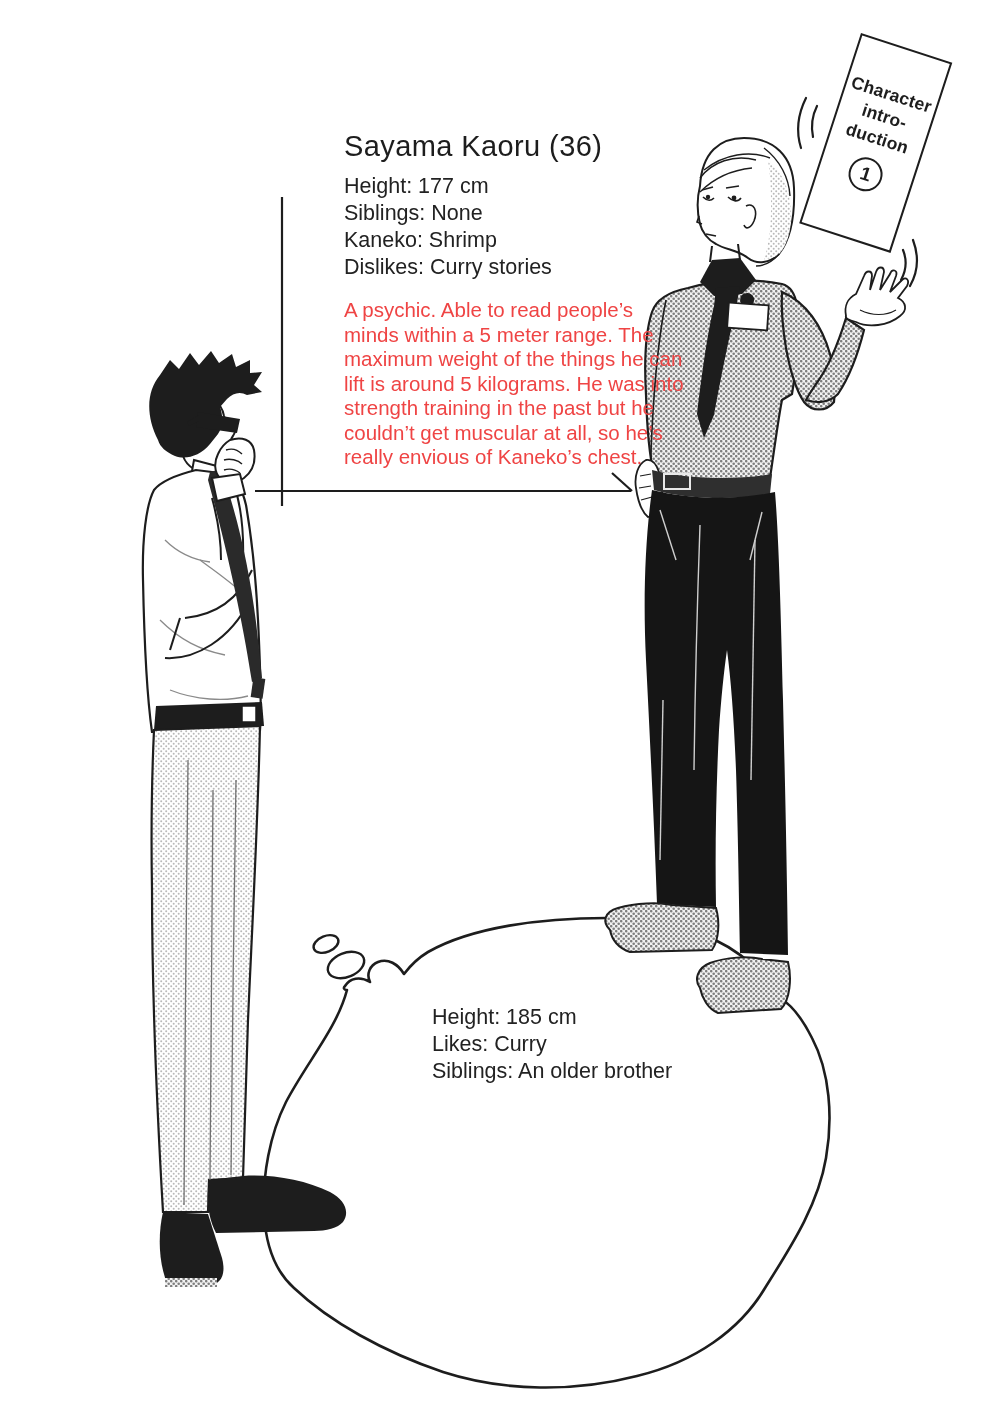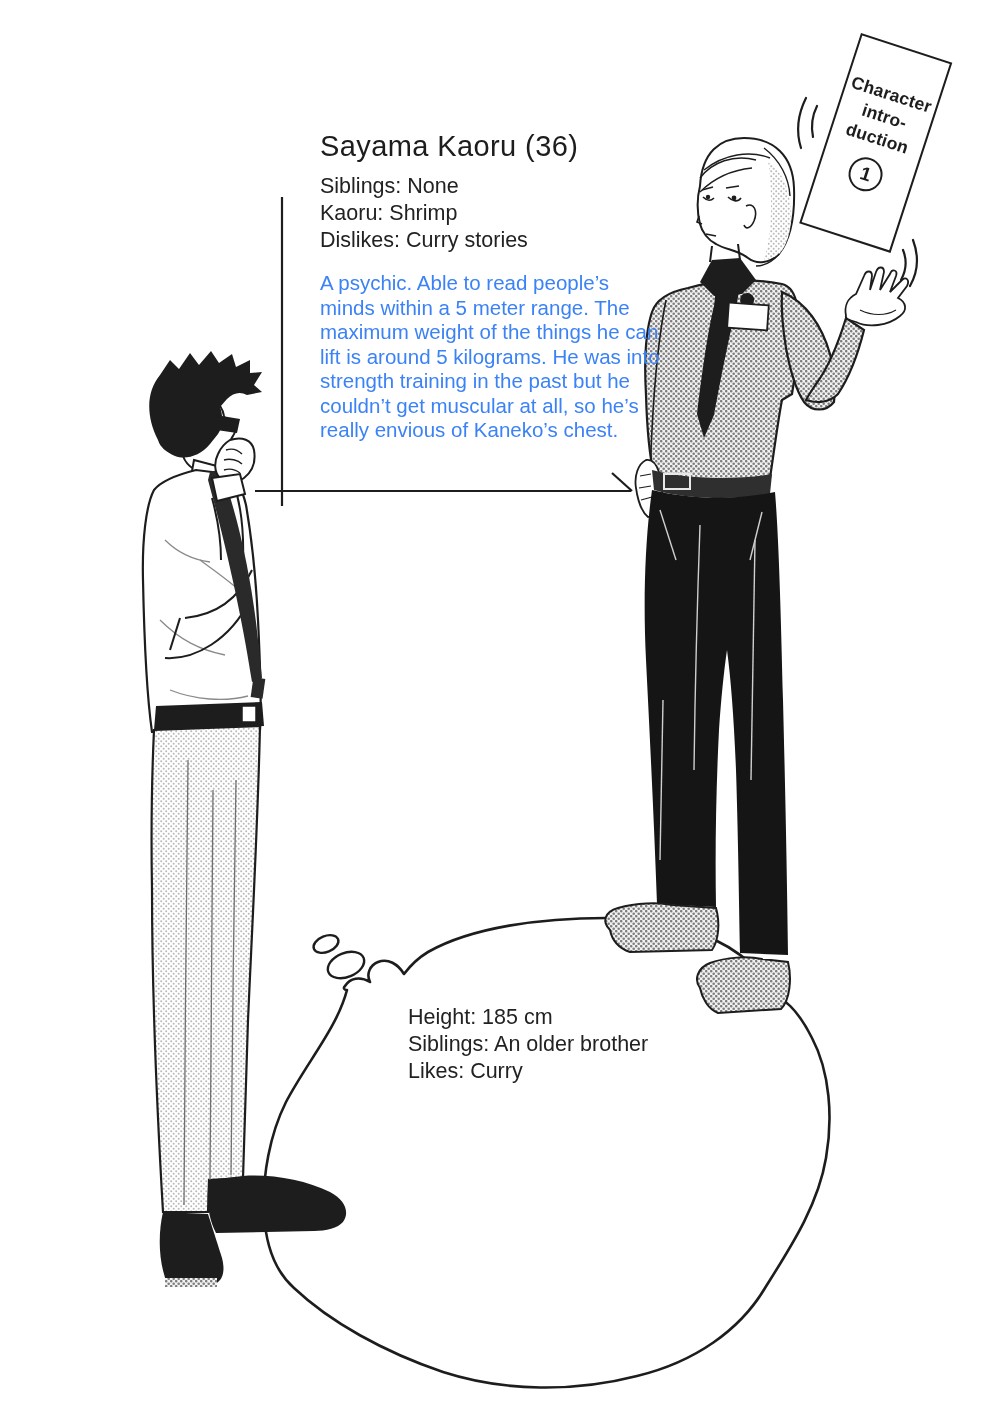--- a/index.html
+++ b/index.html
@@ -3,26 +3,26 @@
 <meta charset="utf-8">
 <style>
   html,body{margin:0;padding:0;}
   body{
     width:1000px;height:1423px;position:relative;overflow:hidden;
     background:#ffffff;
     font-family:"Liberation Sans", sans-serif;
     color:#1d1d1d;
   }
   #art{position:absolute;left:0;top:0;z-index:1;}
-  .textblock{position:absolute;z-index:4;}
+  .textblock{position:absolute;z-index:4;margin-left:24px;}
   .char-name{
     font-size:29px;letter-spacing:.4px;white-space:nowrap;color:#1d1d1d;
   }
   .stats{font-size:21.5px;line-height:27px;white-space:pre;color:#222;}
-  .bio{font-size:20.5px;line-height:24.5px;white-space:pre-line;color:#3b82f6;}
+  .bio{font-size:20.5px;line-height:24.5px;white-space:pre-line;color:#ef4444;}
   #intro-card{
     position:absolute;left:861px;top:33px;width:96px;height:200px;
     background:#fff;border:2.5px solid #1d1d1d;box-sizing:border-box;
     transform:rotate(18deg);transform-origin:top left;
     z-index:3;display:flex;flex-direction:column;align-items:center;
     justify-content:flex-start;padding-top:36px;
   }
   .card-line{font-size:17.5px;font-weight:600;line-height:1.32;letter-spacing:.2px;}
   .card-num{
     width:30px;height:30px;border:2.5px solid #1d1d1d;border-radius:50%;
@@ -327,25 +327,25 @@
 
 <div id="intro-card">
   <div class="card-line">Character</div>
   <div class="card-line">intro-</div>
   <div class="card-line">duction</div>
   <div class="card-num">1</div>
 </div>
 
 <div class="textblock" style="left:320px;top:130px;">
   <div class="char-name">Sayama Kaoru (36)</div>
-  <div class="stats" style="margin-top:10px;"><div>Siblings: None</div><div>Kaoru: Shrimp</div><div>Dislikes: Curry stories</div></div>
+  <div class="stats" style="margin-top:10px;"><div>Height: 177 cm</div><div>Siblings: None</div><div>Kaneko: Shrimp</div><div>Dislikes: Curry stories</div></div>
   <div class="bio" style="margin-top:17px;width:400px;">A psychic. Able to read people’s
 minds within a 5 meter range. The
 maximum weight of the things he can
 lift is around 5 kilograms. He was into
 strength training in the past but he
 couldn’t get muscular at all, so he’s
 really envious of Kaneko’s chest.</div>
 </div>
 
 <div class="textblock" style="left:408px;top:992px;">
-  <div class="stats" style="margin-top:12px;"><div>Height: 185 cm</div><div>Siblings: An older brother</div><div>Likes: Curry</div></div>
+  <div class="stats" style="margin-top:12px;"><div>Height: 185 cm</div><div>Likes: Curry</div><div>Siblings: An older brother</div></div>
 </div>
 
 </body></html>

